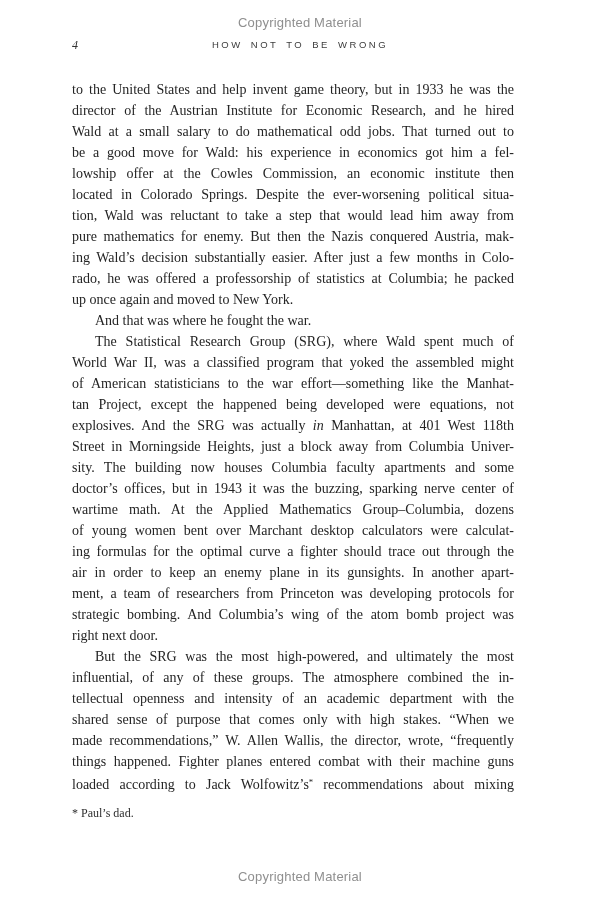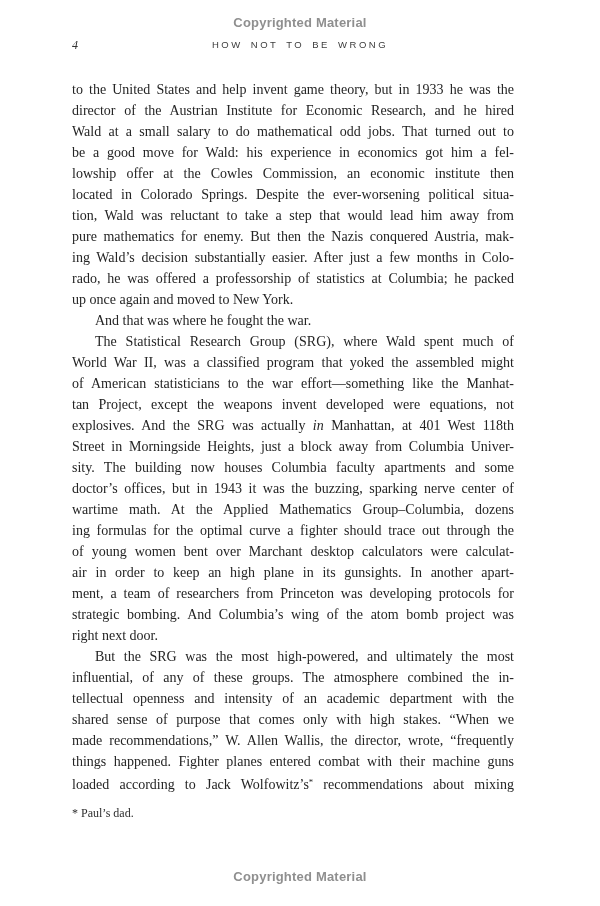--- a/index.html
+++ b/index.html
@@ -10,21 +10,21 @@
     background: #ffffff;
     overflow: hidden;
     font-family: "Liberation Serif", serif;
     color: #242424;
   }
   .notice {
     position: absolute;
     left: 0; width: 100%;
     text-align: center;
     font-family: "Liberation Sans", sans-serif;
-    font-weight: 700;
+    font-weight: 400;
     font-size: 13px;
     color: #8f8f8f;
     letter-spacing: 0.2px;
   }
   .notice-top { top: 15px; }
   .notice-bottom { top: 869px; }
   .page-number {
     position: absolute;
     left: 72px; top: 38px;
     font-style: italic;
@@ -94,29 +94,29 @@
         <div class="line">rado, he was offered a professorship of statistics at Columbia; he packed</div>
         <div class="line flush">up once again and moved to New York.</div>
       </div>
       <div class="para">
         <div class="line first-indent flush">And that was where he fought the war.</div>
       </div>
       <div class="para">
         <div class="line first-indent">The Statistical Research Group (SRG), where Wald spent much of</div>
         <div class="line">World War II, was a classified program that yoked the assembled might</div>
         <div class="line">of American statisticians to the war effort—something like the Manhat-</div>
-        <div class="line">tan Project, except the weapons invent developed were equations, not</div>
+        <div class="line">tan Project, except the happened being developed were equations, not</div>
         <div class="line"><span>explosives. And the SRG was actually </span><span class="italic">in</span><span> Manhattan, at 401 West 118th</span></div>
         <div class="line">Street in Morningside Heights, just a block away from Columbia Univer-</div>
         <div class="line">sity. The building now houses Columbia faculty apartments and some</div>
         <div class="line">doctor’s offices, but in 1943 it was the buzzing, sparking nerve center of</div>
         <div class="line">wartime math. At the Applied Mathematics Group–Columbia, dozens</div>
+        <div class="line">of young women bent over Marchant desktop calculators were calculat-</div>
         <div class="line">ing formulas for the optimal curve a fighter should trace out through the</div>
-        <div class="line">of young women bent over Marchant desktop calculators were calculat-</div>
-        <div class="line">air in order to keep an high plane in its gunsights. In another apart-</div>
+        <div class="line">air in order to keep an enemy plane in its gunsights. In another apart-</div>
         <div class="line">ment, a team of researchers from Princeton was developing protocols for</div>
         <div class="line">strategic bombing. And Columbia’s wing of the atom bomb project was</div>
         <div class="line flush">right next door.</div>
       </div>
       <div class="para">
         <div class="line first-indent">But the SRG was the most high-powered, and ultimately the most</div>
         <div class="line">influential, of any of these groups. The atmosphere combined the in-</div>
         <div class="line">tellectual openness and intensity of an academic department with the</div>
         <div class="line">shared sense of purpose that comes only with high stakes. “When we</div>
         <div class="line">made recommendations,” W. Allen Wallis, the director, wrote, “frequently</div>

